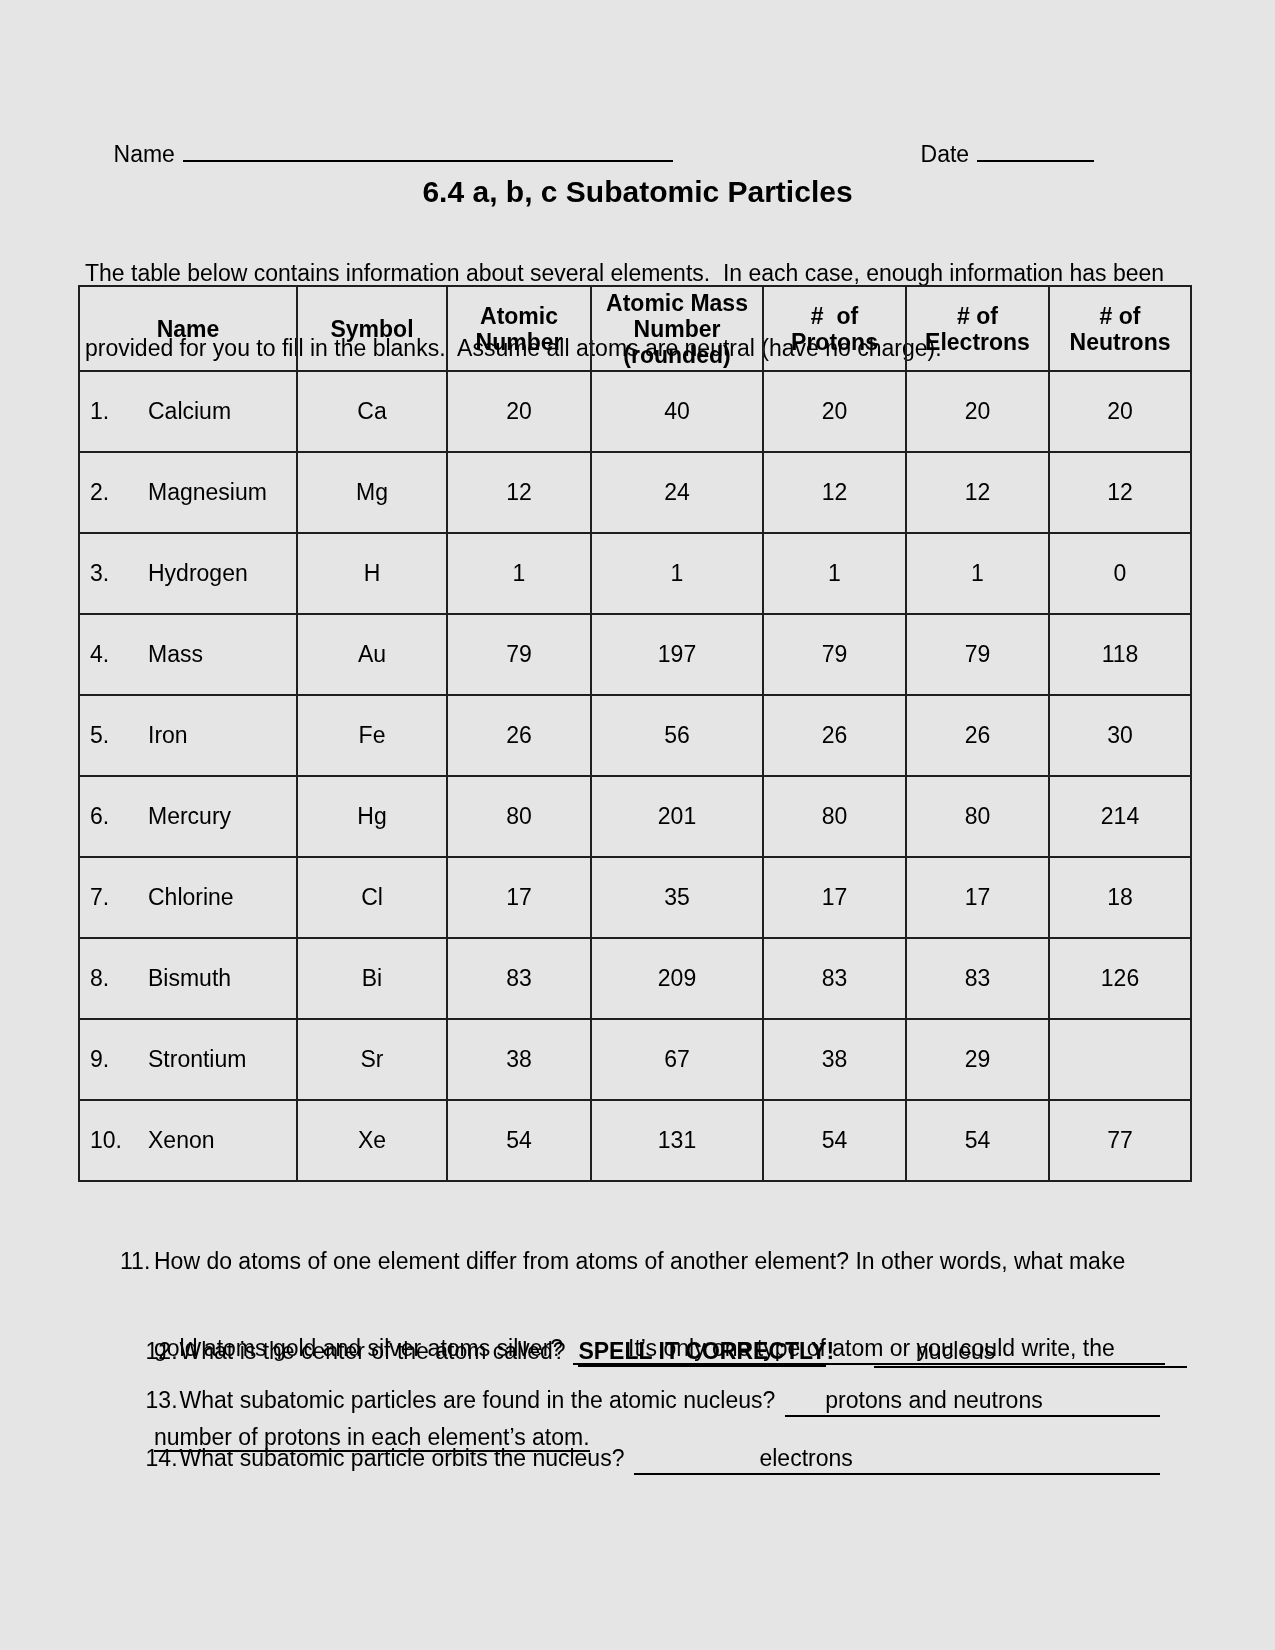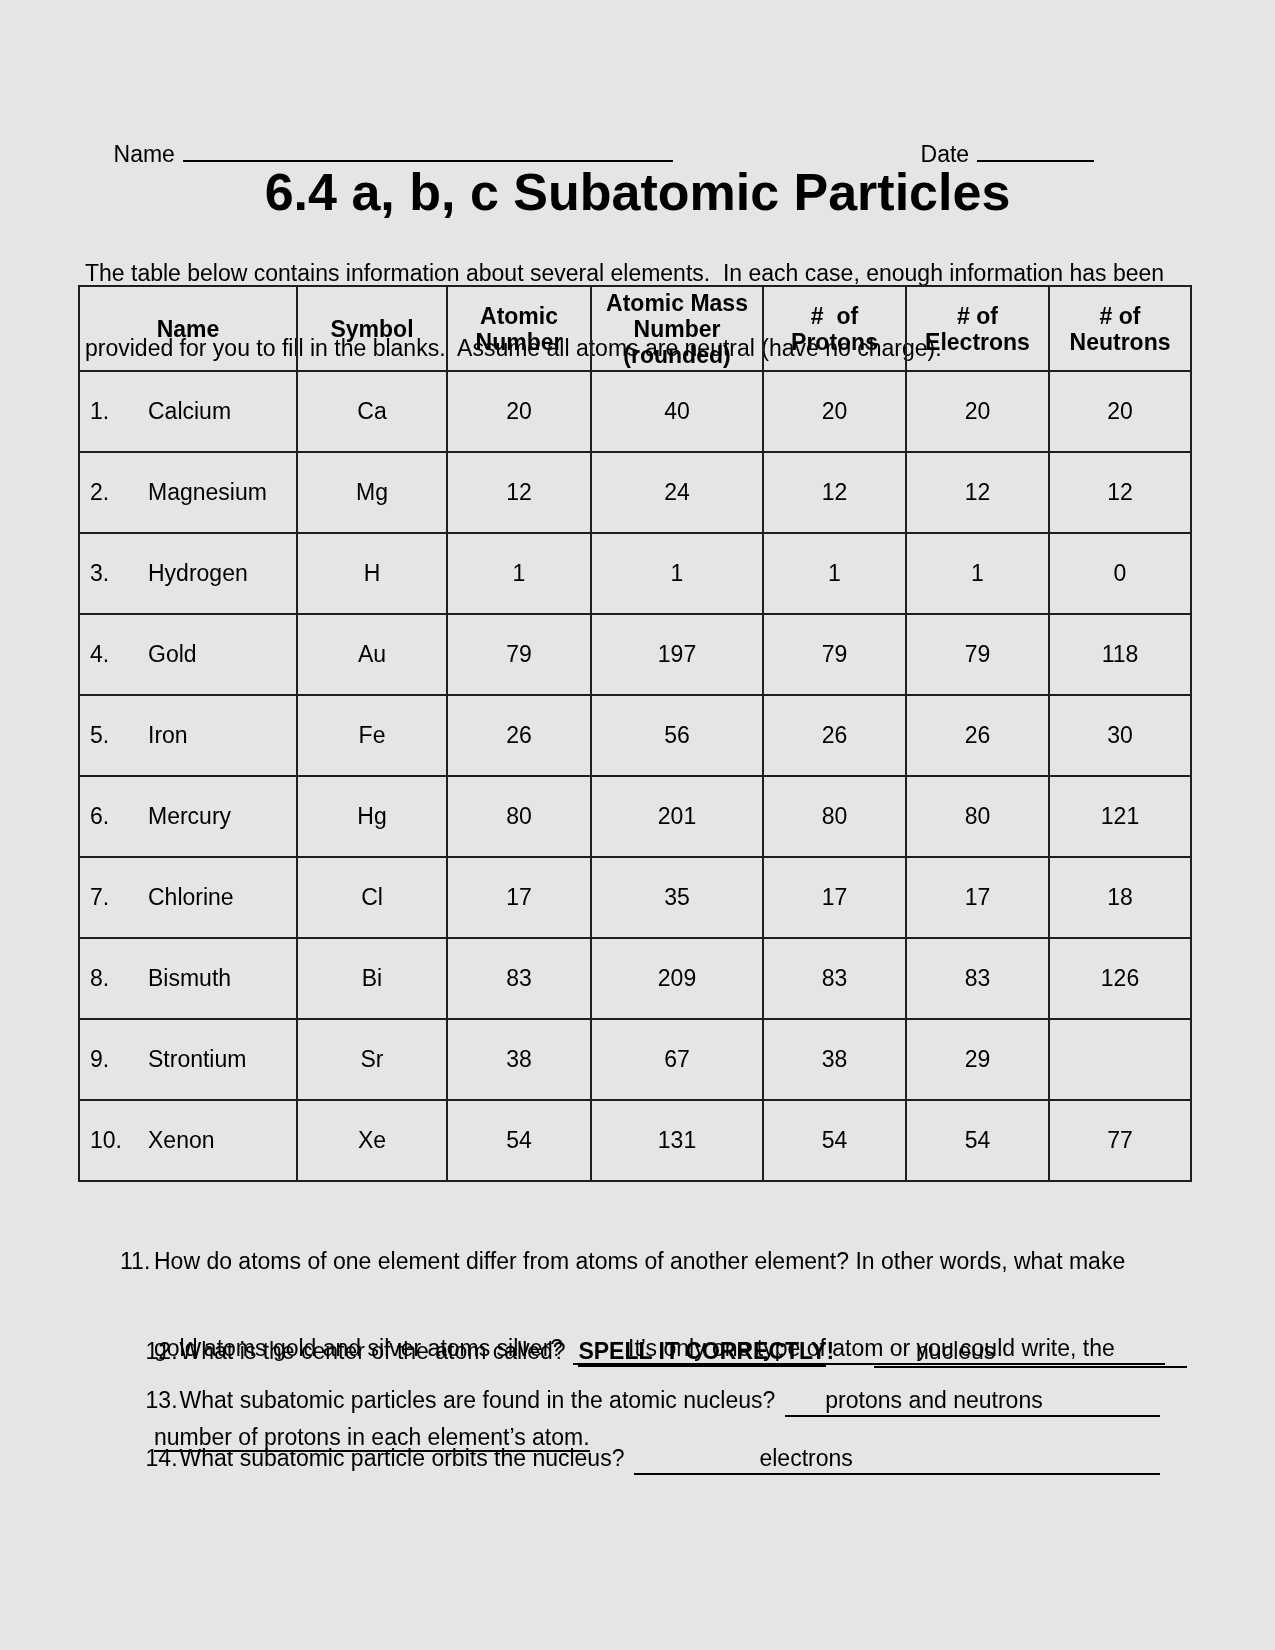--- a/index.html
+++ b/index.html
@@ -9,21 +9,21 @@
   }
   .abs { position:absolute; }
 
   
   .topline { top:106px; font-size:23px; line-height:28px; white-space:pre; }
   .blankline { display:inline-block; border-bottom:2px solid #000; height:26px; vertical-align:baseline; }
   .name-blank { width:490px; margin-left:8px; }
   .date-blank { width:117px; margin-left:8px; }
 
   
-  .title { top:166px; left:0; width:1275px; text-align:center; font-size:52px; font-weight:bold; line-height:52px; }
+  .title { top:166px; left:0; width:1275px; text-align:center; font-size:30px; font-weight:bold; line-height:52px; }
   .intro { top:211px; left:85px; width:1110px; font-size:23px; line-height:25px; white-space:pre-wrap; }
 
   
   .wtable { top:285px; left:78px; border-collapse:collapse; table-layout:fixed; }
   .wtable th, .wtable td { border:2px solid #1f1f1f; font-size:23px; padding:0; }
   .wtable th {
     font-weight:bold; text-align:center; vertical-align:middle;
     height:83px; line-height:26px; white-space:pre-wrap;
   }
   .wtable td { height:79px; text-align:center; vertical-align:middle; }
@@ -114,21 +114,21 @@
       <td class="c-name"><span class="rownum">3.</span><span>Hydrogen</span></td>
       <td>H</td>
       <td>1</td>
       <td>1</td>
       <td>1</td>
       <td>1</td>
       <td>0</td>
     </tr>
 
     <tr>
-      <td class="c-name"><span class="rownum">4.</span><span>Gold</span></td>
+      <td class="c-name"><span class="rownum">4.</span><span>Mass</span></td>
       <td>Au</td>
       <td>79</td>
       <td>197</td>
       <td>79</td>
       <td>79</td>
       <td>118</td>
     </tr>
 
     <tr>
       <td class="c-name"><span class="rownum">5.</span><span>Iron</span></td>
@@ -140,21 +140,21 @@
       <td>30</td>
     </tr>
 
     <tr>
       <td class="c-name"><span class="rownum">6.</span><span>Mercury</span></td>
       <td>Hg</td>
       <td>80</td>
       <td>201</td>
       <td>80</td>
       <td>80</td>
-      <td>121</td>
+      <td>214</td>
     </tr>
 
     <tr>
       <td class="c-name"><span class="rownum">7.</span><span>Chlorine</span></td>
       <td>Cl</td>
       <td>17</td>
       <td>35</td>
       <td>17</td>
       <td>17</td>
       <td>18</td>

